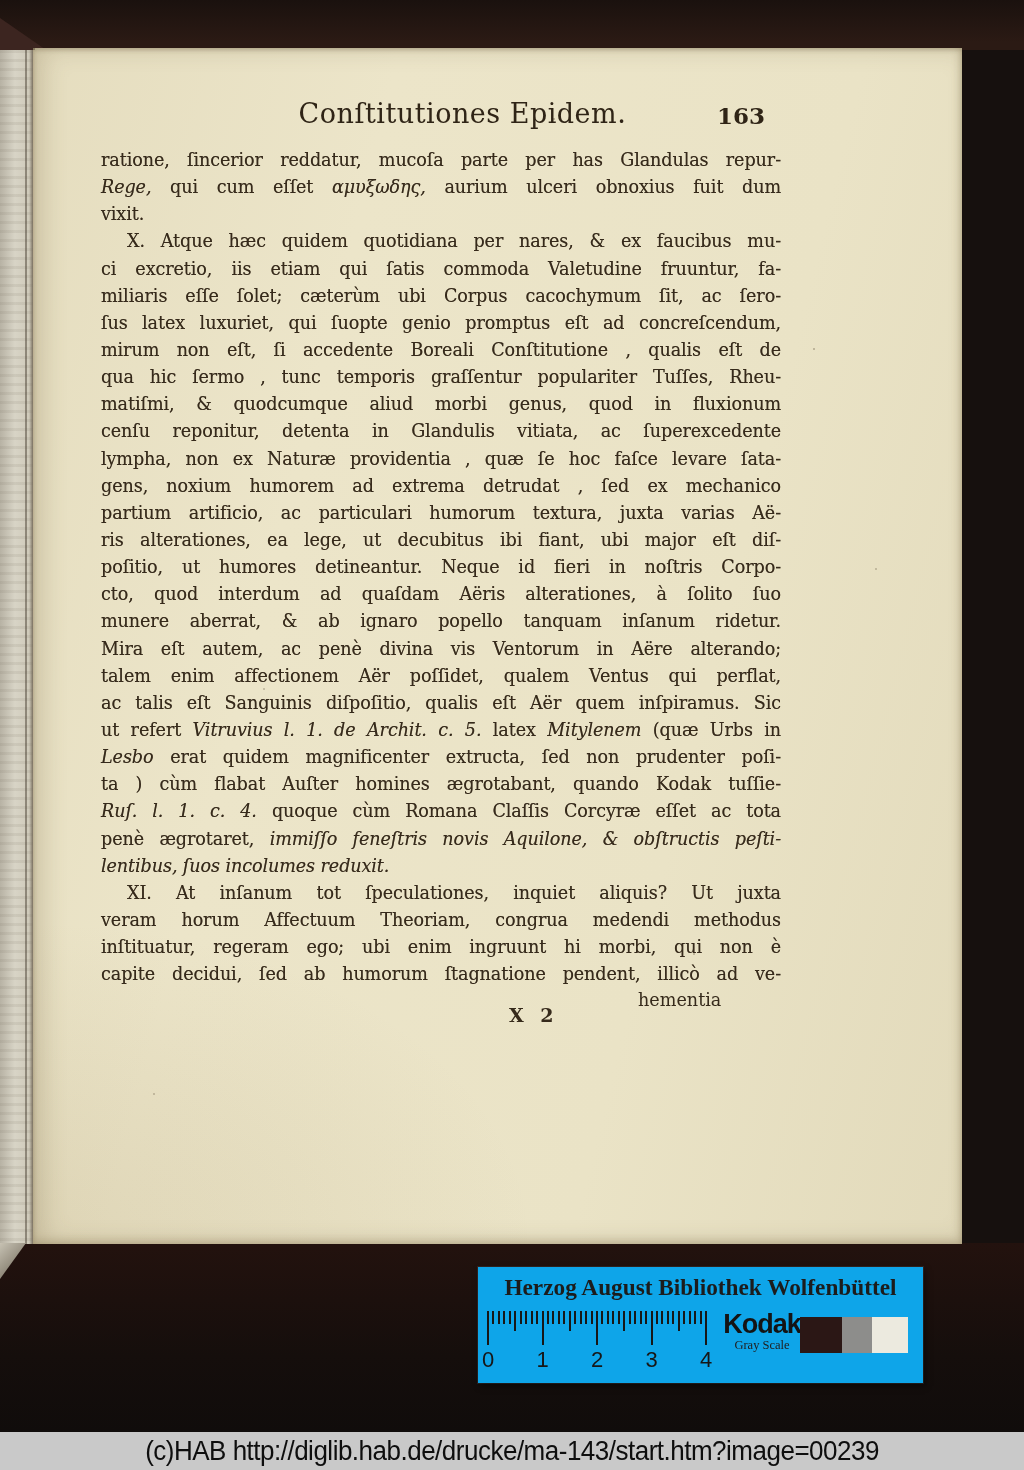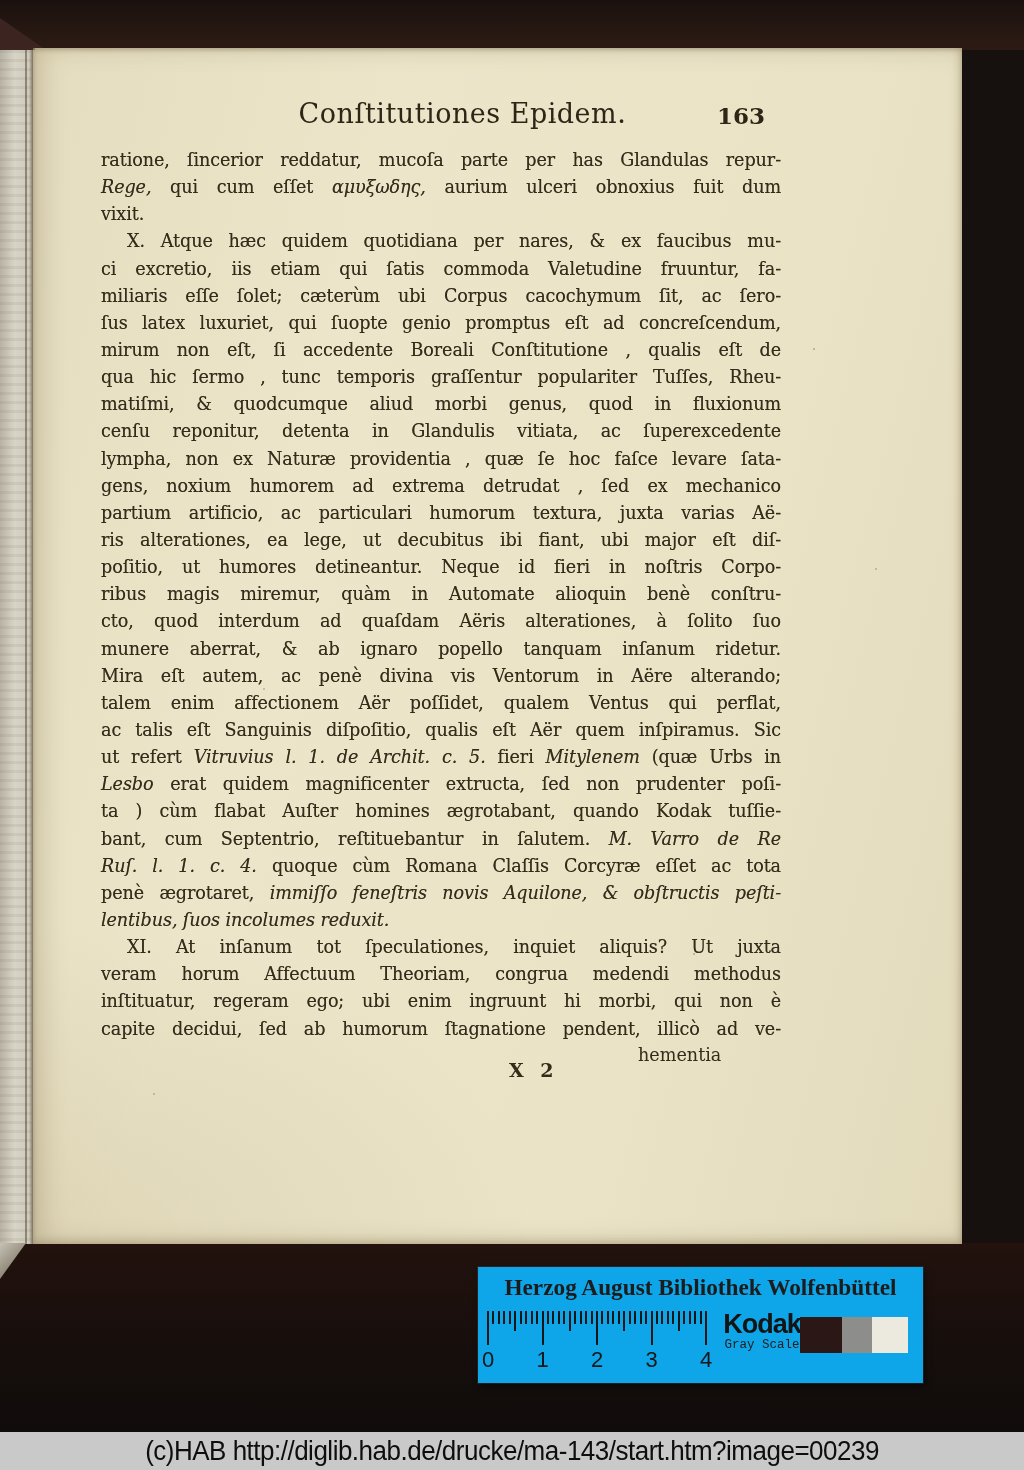--- a/index.html
+++ b/index.html
@@ -59,21 +59,21 @@
   .label-title{position:absolute;left:0;top:7px;width:100%;text-align:center;
     font-family:"Liberation Serif",serif;font-weight:bold;font-size:24px;color:#1c1c1c;
     transform:scaleX(.97);white-space:nowrap;}
   .ruler{position:absolute;left:3px;top:44px;width:234px;height:66px;}
   .ruler .tick{position:absolute;top:0;width:2px;background:#171717;}
   .ruler .num{position:absolute;top:36px;transform:translateX(-50%);
     font-family:"Liberation Sans",sans-serif;font-size:22px;color:#171717;}
   .kodak{position:absolute;left:243px;top:44px;width:82px;text-align:center;}
   .kodak-name{font-family:"Liberation Sans",sans-serif;font-weight:bold;font-size:27px;
     letter-spacing:-1px;color:#141414;line-height:26px;}
-  .kodak-sub{font-family:Liberation Mono, monospace;font-size:12.5px;color:#202020;margin-top:1px;}
+  .kodak-sub{font-family:Liberation Serif, serif;font-size:12.5px;color:#202020;margin-top:1px;}
   .patches{position:absolute;left:322px;top:50px;height:36px;display:flex;}
   .patch{height:36px;}
   .patch:nth-child(1){width:42px;}
   .patch:nth-child(2){width:30px;}
   .patch:nth-child(3){width:36px;}
 
   
   .caption-bar{position:absolute;left:0;top:1432px;width:1024px;height:38px;background:#c9c9c9;
     display:flex;align-items:center;justify-content:center;}
   .caption-text{font-family:"Liberation Sans",sans-serif;font-size:26px;color:#0e0e0e;
@@ -106,30 +106,28 @@
         <div class="tl"><span>ſus latex luxuriet, qui ſuopte genio promptus eſt ad concreſcendum,</span></div>
         <div class="tl"><span>mirum non eſt, ſi accedente Boreali Conſtitutione , qualis eſt de</span></div>
         <div class="tl"><span>qua hic ſermo , tunc temporis graſſentur populariter Tuſſes, Rheu-</span></div>
         <div class="tl"><span>matiſmi, &amp; quodcumque aliud morbi genus, quod in fluxionum</span></div>
         <div class="tl"><span>cenſu reponitur, detenta in Glandulis vitiata, ac ſuperexcedente</span></div>
         <div class="tl"><span>lympha, non ex Naturæ providentia , quæ ſe hoc faſce levare ſata-</span></div>
         <div class="tl"><span>gens, noxium humorem ad extrema detrudat , ſed ex mechanico</span></div>
         <div class="tl"><span>partium artificio, ac particulari humorum textura, juxta varias Aë-</span></div>
         <div class="tl"><span>ris alterationes, ea lege, ut decubitus ibi fiant, ubi major eſt diſ-</span></div>
         <div class="tl"><span>poſitio, ut humores detineantur. Neque id fieri in noſtris Corpo-</span></div>
-        <div class="tl"><span>ribus magis miremur, quàm in Automate alioquin benè conſtru-</span></div>
         <div class="tl"><span>cto, quod interdum ad quaſdam Aëris alterationes, à ſolito ſuo</span></div>
         <div class="tl"><span>munere aberrat, &amp; ab ignaro popello tanquam inſanum ridetur.</span></div>
         <div class="tl"><span>Mira eſt autem, ac penè divina vis Ventorum in Aëre alterando;</span></div>
         <div class="tl"><span>talem enim affectionem Aër poſſidet, qualem Ventus qui perflat,</span></div>
         <div class="tl"><span>ac talis eſt Sanguinis diſpoſitio, qualis eſt Aër quem inſpiramus. Sic</span></div>
-        <div class="tl"><span>ut refert </span><span class="it">Vitruvius l. 1. de Archit. c. 5.</span><span> fieri </span><span class="it">Mitylenem</span><span> (quæ Urbs in</span></div>
+        <div class="tl"><span>ut refert </span><span class="it">Vitruvius l. 1. de Archit. c. 5.</span><span> latex </span><span class="it">Mitylenem</span><span> (quæ Urbs in</span></div>
         <div class="tl"><span class="it">Lesbo</span><span> erat quidem magnificenter extructa, ſed non prudenter poſi-</span></div>
         <div class="tl"><span>ta ) cùm flabat Auſter homines ægrotabant, quando Kodak tuſſie-</span></div>
-        <div class="tl"><span>bant, cum Septentrio, reſtituebantur in ſalutem. </span><span class="it">M. Varro de Re</span></div>
         <div class="tl"><span class="it">Ruſ. l. 1. c. 4.</span><span> quoque cùm Romana Claſſis Corcyræ eſſet ac tota</span></div>
         <div class="tl"><span>penè ægrotaret, </span><span class="it">immiſſo feneſtris novis Aquilone, &amp; obſtructis peſti-</span></div>
         <div class="tl noj"><span class="it">lentibus, ſuos incolumes reduxit.</span></div>
         <div class="tl ind"><span>XI. At inſanum tot ſpeculationes, inquiet aliquis? Ut juxta</span></div>
         <div class="tl"><span>veram horum Affectuum Theoriam, congrua medendi methodus</span></div>
         <div class="tl"><span>inſtituatur, regeram ego; ubi enim ingruunt hi morbi, qui non è</span></div>
         <div class="tl"><span>capite decidui, ſed ab humorum ſtagnatione pendent, illicò ad ve-</span></div>
         <div class="sig">
           <span class="sig-mark">X 2</span>
           <span class="catchword">hementia</span>

